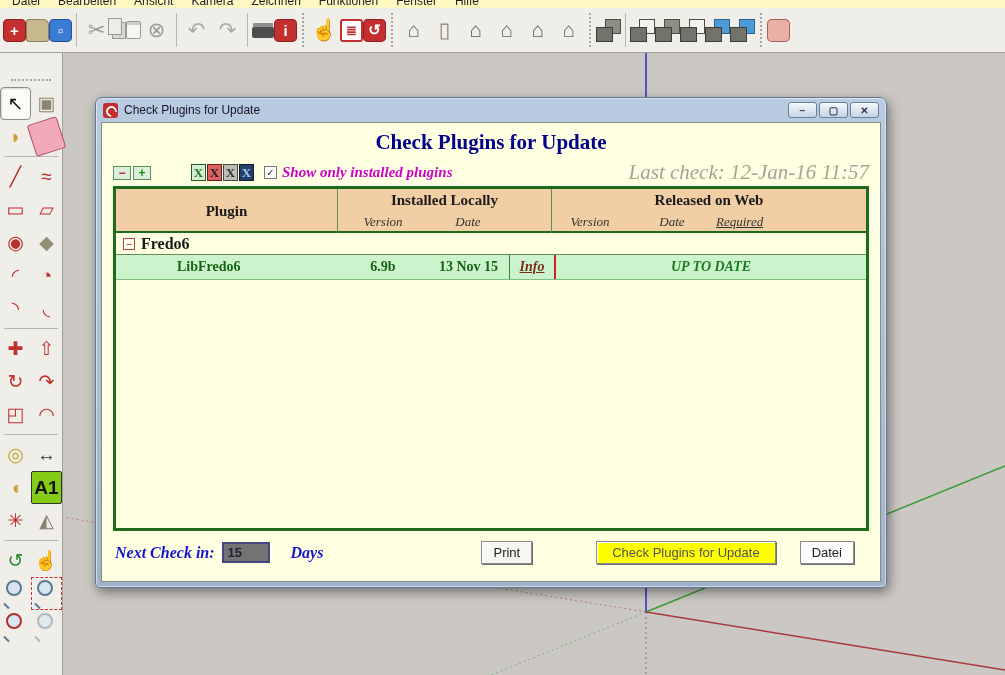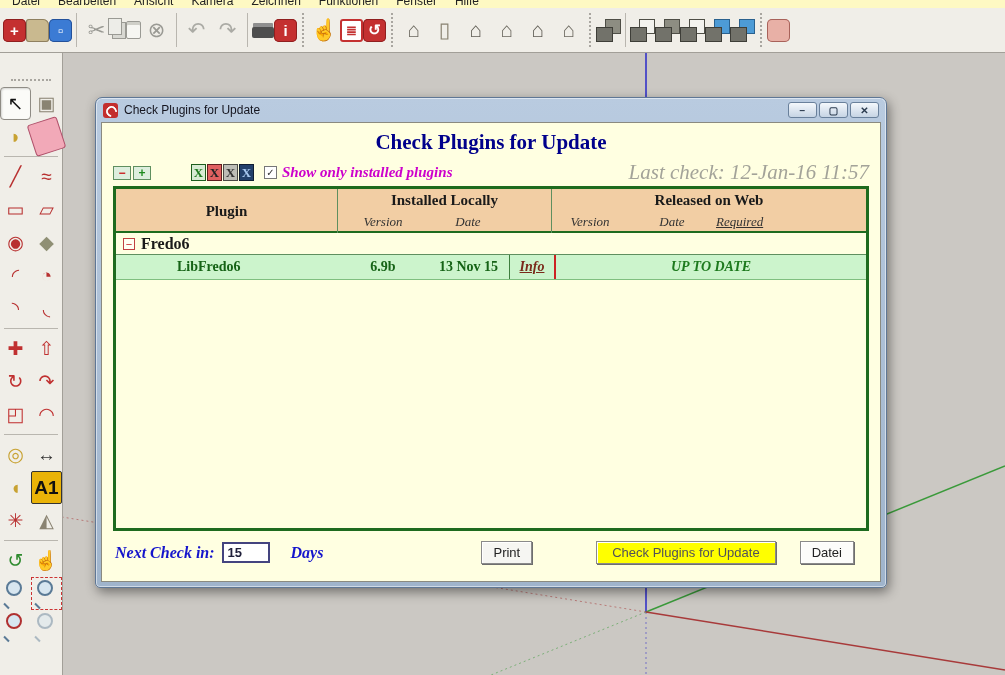--- a/index.html
+++ b/index.html
@@ -31,21 +31,21 @@
   .ic-pair::after { content:""; position:absolute; left:0; bottom:0; width:15px; height:13px; background:#72726A; border:1px solid #3E3E38; }
   .ic-pair.wire::before { background:#F2F2EE; }
   .ic-pair.blue::before { background:#4D9BD6; border-color:#2A618E; }
   .ic-zoom { position:relative; width:24px; height:24px; }
   .ic-zoom::before { content:""; position:absolute; left:6px; top:3px; width:12px; height:12px; border:2px solid #5A7A96; border-radius:50%; background:#D7E6F0; }
   .ic-zoom::after { content:""; position:absolute; left:3px; bottom:3px; width:7px; height:2px; background:#5A7A96; transform:rotate(45deg); }
   .ic-zoom.zwin { outline:1px dashed #C33; outline-offset:-1px; }
   .ic-zoom.zext::before { border-color:#B03030; }
   .ic-zoom.zprev { opacity:.45; }
   .chip-eraser { width:23px; height:14px; background:#F2A9B8; border:1px solid #B0506A; border-radius:3px; transform:rotate(-18deg); }
-  .chip-a1 { width:19px; height:17px; border:1px solid #333; background:#eab308; border-radius:2px; font-size:10px; font-weight:bold; display:flex; align-items:center; justify-content:center; }
+  .chip-a1 { width:19px; height:17px; border:1px solid #333; background:#84cc16; border-radius:2px; font-size:10px; font-weight:bold; display:flex; align-items:center; justify-content:center; }
 
   
   #palette { position:absolute; top:53px; left:0; width:63px; bottom:0; background:#F0EEE8; border-right:1px solid #A29F98; display:grid; grid-template-columns:31px 31px; align-content:start; padding-top:26px; z-index:30; }
   .pal-top { grid-column:1 / -1; border-top:2px dotted #A9A6A0; width:40px; margin:0 auto 6px auto; }
   .pal-icon { width:31px; height:33px; display:flex; align-items:center; justify-content:center; font-size:19px; }
   .pal-icon.pressed { background:#FBFBF8; border:1px solid #8F8C85; border-radius:4px; box-shadow:inset 1px 1px 2px rgba(0,0,0,.15); }
   .pal-hr { grid-column:1 / -1; border-top:1px solid #B9B6AF; margin:3px 4px; }
 
   
   #canvas-axes { position:absolute; left:0; top:0; width:1005px; height:675px; z-index:1; }
@@ -95,21 +95,21 @@
   .cell-name { padding-left:61px; }
   .cell-center { text-align:center; }
   .cell-info { border-left:1px solid #3E7E3E; height:100%; display:flex; align-items:center; justify-content:center; }
   .cell-info a { color:#7A2A1A; font-style:italic; text-decoration:underline; }
   .cell-status { border-left:2px solid #CC2222; height:100%; display:flex; align-items:center; justify-content:center; font-style:italic; color:#1E7A1E; }
 
   #tbl-empty { flex:1 1 auto; }
 
   #footer-row { display:flex; align-items:center; margin:9px 13px 0 13px; height:25px; font-family:"Liberation Serif",serif; }
   #next-label, #days-label { font-weight:bold; font-style:italic; font-size:16px; color:#1515CC; }
-  #next-input { width:48px; height:21px; border:2px solid #44447F; background:#ffffff; font-family:"Liberation Sans",sans-serif; font-weight:bold; font-size:13px; color:#20203A; padding:0 4px; margin-left:7px; }
+  #next-input { width:48px; height:21px; border:2px solid #44447F; background:#737373; font-family:"Liberation Sans",sans-serif; font-weight:bold; font-size:13px; color:#20203A; padding:0 4px; margin-left:7px; }
   #days-label { margin-left:21px; }
   .btn { font-family:"Liberation Sans",sans-serif; font-size:13px; color:#222; background:#F6F6F2; border:1px solid #8A8A8A; box-shadow:1px 1px 0 #6E6E6E, inset 1px 1px 0 #fff; padding:2px 11px; height:23px; white-space:nowrap; }
   #print-btn { margin-left:auto; }
   #check-btn { margin-left:64px; background:#FFFF00; color:#50505A; padding:2px 15px; }
   #done-btn { margin-left:24px; margin-right:13px; background:#FCFCFA; }
 </style>
 </head>
 <body>
 
 <svg id="canvas-axes">

